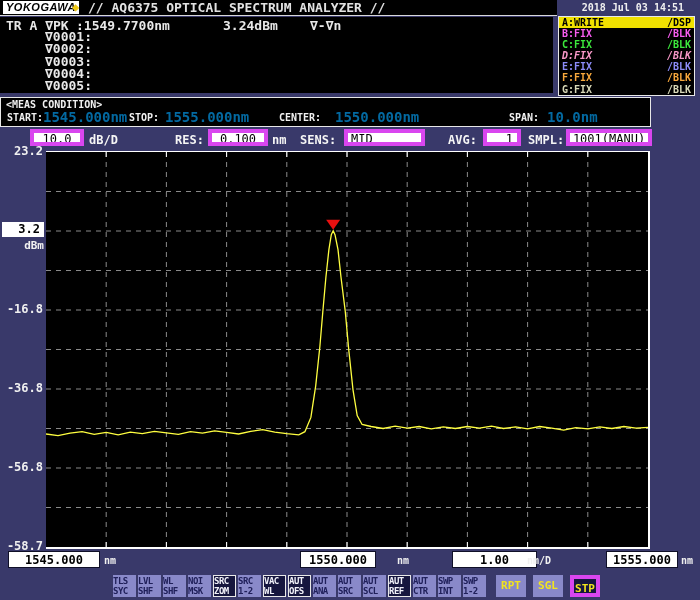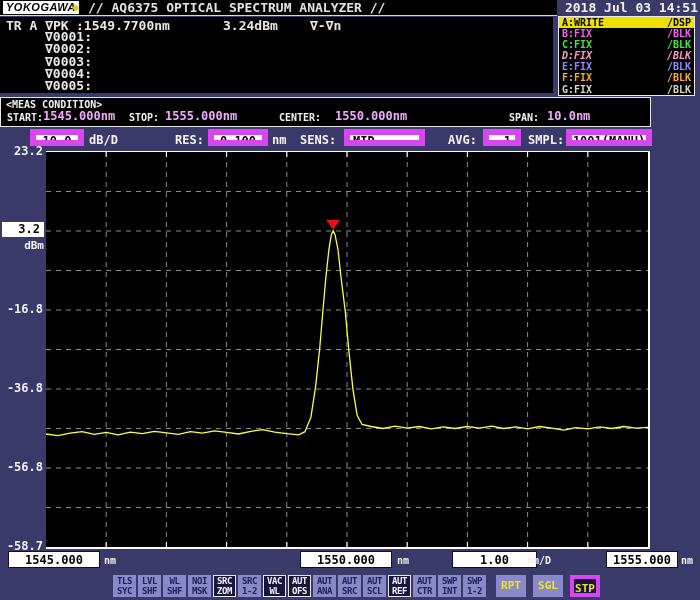--- a/index.html
+++ b/index.html
@@ -15,21 +15,21 @@
     position: absolute; left: 0; top: 0; width: 557px; height: 16px;
     background: #000; border-bottom: 1px solid #d8d8d8;
   }
   #logo {
     position: absolute; left: 3px; top: 1px; background: #fff; color: #000;
     font-family: "Liberation Sans", sans-serif; font-weight: bold; font-style: italic;
     font-size: 11px; line-height: 13px; padding: 0 3px; letter-spacing: 0.5px;
   }
   #logo-diamond { position: absolute; left: 72px; top: 0px; color: #eec816; font-size: 12px; line-height: 15px; }
   #main-title { position: absolute; left: 88px; top: 1px; color: #e2e2e2; font-size: 13px; font-weight: bold; line-height: 14px; }
-  #datetime { position: absolute; right: 2px; top: 1px; color: #f0f0f0; font-size: 13px; font-weight: bold; line-height: 14px; }
+  #datetime { position: absolute; right: 16px; top: 1px; color: #f0f0f0; font-size: 10px; font-weight: bold; line-height: 14px; }
 
   
   #trace-readout {
     position: absolute; left: 0; top: 17px; width: 553px; height: 76px;
     background: #000; color: #e8e8e8; font-size: 13px; font-weight: bold;
   }
   #tr-line1 { position: absolute; left: 0; top: 1px; width: 553px; height: 13px; }
   .tr-label { position: absolute; left: 6px; }
   .tr-wl { position: absolute; left: 76px; }
   .tr-level { position: absolute; left: 223px; }
@@ -45,31 +45,31 @@
   .ts-row { display: flex; justify-content: space-between; height: 11.1px; line-height: 11.1px; padding: 0 3px; }
   .ts-row.active { background: #f0e000; color: #000; }
 
   
   #meas-bar {
     position: absolute; left: 0; top: 97px; width: 651px; height: 30px;
     background: #000; border: 1px solid #e8e8e8;
   }
   #meas-header { position: absolute; left: 5px; top: 1px; color: #f0f0f0; font-size: 10px; font-weight: bold; }
   .meas-label { position: absolute; top: 14px; color: #f0f0f0; font-size: 10px; font-weight: bold; }
-  .meas-value { position: absolute; top: 11px; color: #f0abfc; font-size: 12px; font-weight: bold; }
+  .meas-value { position: absolute; top: 11px; color: #0369a1; font-size: 14px; font-weight: bold; }
   #start-label { left: 6px; } #start-value { left: 42px; }
   #stop-label { left: 128px; } #stop-value { left: 164px; }
   #center-label { left: 278px; } #center-value { left: 334px; }
   #span-label { left: 508px; } #span-value { left: 546px; }
 
   
   .set-label { position: absolute; top: 133px; color: #f5f5f5; font-size: 12px; font-weight: bold; text-align: right; }
   .set-box {
     position: absolute; top: 129px; height: 17px; background: #fff; color: #000;
-    border: 6px solid #d946ef; font-size: 12px; font-weight: bold; line-height: 13px;
+    border: 4px solid #d946ef; font-size: 12px; font-weight: normal; line-height: 13px;
     text-align: center; overflow: hidden;
   }
   #db-box { left: 30px; width: 54px; }
   #db-unit { left: 89px; }
   #res-label { left: 175px; }
   #res-box { left: 208px; width: 60px; }
   #res-unit { left: 272px; }
   #sens-label { left: 300px; }
   #sens-box { left: 344px; width: 81px; text-align: left; padding-left: 3px; }
   #avg-label { left: 448px; }
@@ -95,29 +95,29 @@
   #ref-text { position: absolute; left: 50px; top: 224px; color: #e8e8e8; font-size: 10px; font-weight: bold; letter-spacing: 1px; }
 
   
   .x-box {
     position: absolute; top: 551px; height: 17px; background: #fff; color: #000;
     font-size: 12px; font-weight: bold; text-align: center; line-height: 17px;
     border: 1px solid #101028;
   }
   .x-unit { position: absolute; top: 555px; color: #f0f0f0; font-size: 10px; font-weight: bold; }
   #xbox-left { left: 8px; width: 92px; }   #xunit-left { left: 104px; }
-  #xbox-center { left: 300px; width: 92px; } #xunit-center { left: 397px; }
+  #xbox-center { left: 300px; width: 76px; } #xunit-center { left: 397px; }
   #xbox-div { left: 452px; width: 85px; }  #xunit-div { left: 527px; }
   #xbox-right { left: 606px; width: 72px; } #xunit-right { left: 681px; }
 
   
   #toolbar { position: absolute; left: 113px; top: 575px; display: flex; align-items: flex-start; }
   .fbtn {
     width: 23px; height: 22px; margin-right: 2px; background: #8989c9; color: #20205a;
-    font-size: 9px; font-weight: bold; line-height: 10px; text-align: center;
+    font-size: 9px; font-weight: bold; line-height: 10px; 
     display: flex; flex-direction: column; justify-content: center; cursor: pointer;
     letter-spacing: -0.5px;
   }
   .fbtn.inv { background: #16163e; color: #f0f0f8; border: 1px solid #e8e8e8; }
   .rbtn {
     width: 30px; height: 22px; margin-right: 7px; background: #8989c9; color: #f2e41e;
     font-size: 11px; font-weight: bold; text-align: center; line-height: 22px; cursor: pointer;
   }
   .rbtn.dark { background: #16163e; border: 4px solid #d946ef; line-height: 20px; }
   #run-group { position: absolute; left: 496px; top: 575px; display: flex; }

